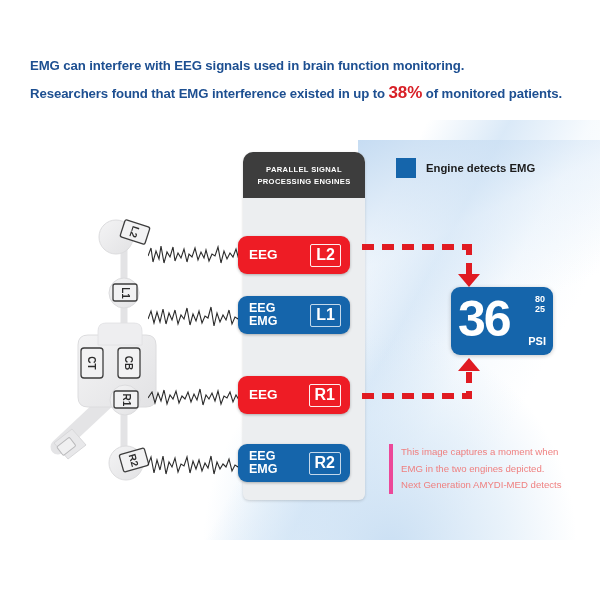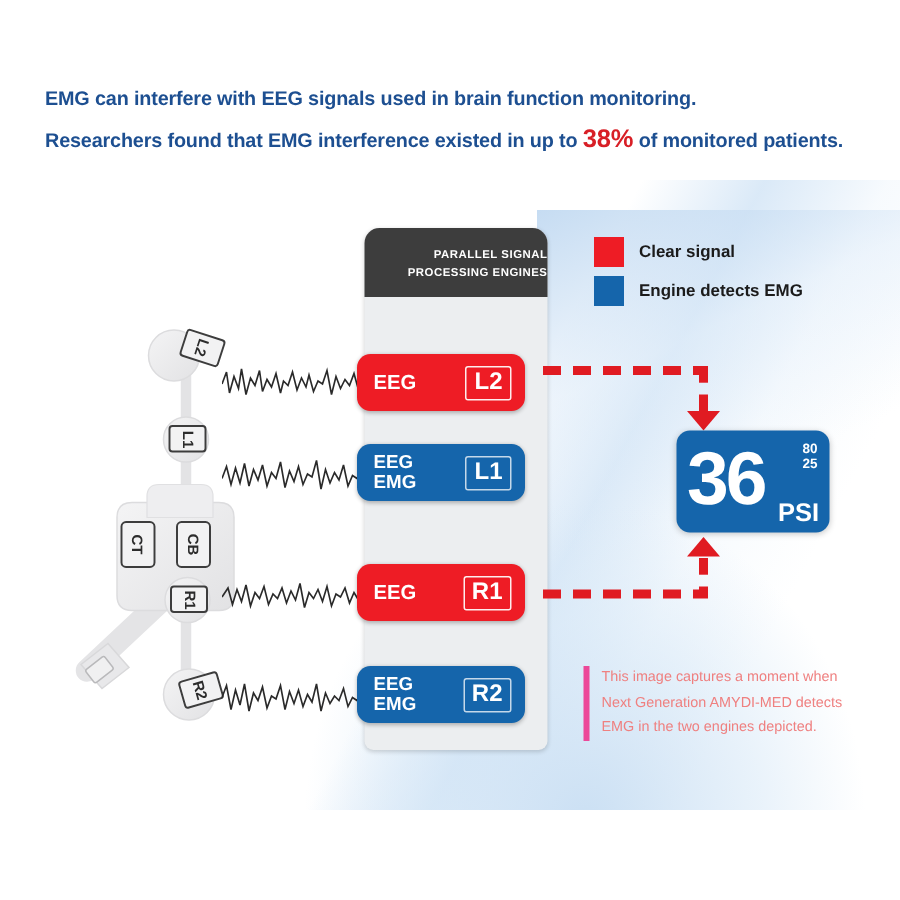--- a/index.html
+++ b/index.html
@@ -87,21 +87,21 @@
   .engine-header {
     position: absolute;
     left: 0;
     top: 0;
     width: 122px;
     height: 46px;
     background: #3d3d3d;
     border-radius: 10px 10px 0 0;
     display: flex;
     flex-direction: column;
-    align-items: flex-end;
+    align-items: center;
     justify-content: center;
     gap: 1px;
   }
   .engine-header span {
     color: #ffffff;
     font-size: 7.6px;
     font-weight: 700;
     letter-spacing: 0.35px;
     line-height: 11px;
   }
@@ -203,21 +203,21 @@
     font-size: 50px;
     font-weight: 700;
     line-height: 62px;
     letter-spacing: -2px;
   }
   .gauge-unit {
     position: absolute;
     right: 7px;
     bottom: 5px;
     color: #ffffff;
-    font-size: 17px;
+    font-size: 11px;
     font-weight: 700;
     line-height: 17px;
   }
   .gauge-minor {
     position: absolute;
     right: 8px;
     top: 7px;
     color: #ffffff;
     font-size: 9px;
     font-weight: 700;
@@ -367,24 +367,20 @@
       <div class="lbl two">
         <div>EEG</div>
         <div>EMG</div>
       </div>
       <div class="chan">R2</div>
     </div>
   </div>
 
   <div class="legend">
     <div class="legend-item">
-      <div class="legend-swatch red"></div>
-      <div class="legend-text">Clear signal</div>
-    </div>
-    <div class="legend-item">
       <div class="legend-swatch blue"></div>
       <div class="legend-text">Engine detects EMG</div>
     </div>
   </div>
 
   <div class="dash-h" style="left:362px; top:244px; width:110px;"></div>
   <div class="dash-v" style="left:466px; top:244px; height:34px;"></div>
   <div class="arrow-down" style="left:458px; top:274px;"></div>
 
   <div class="dash-h" style="left:362px; top:393px; width:110px;"></div>
@@ -395,17 +391,17 @@
     <div class="gauge-value">36</div>
     <div class="gauge-minor">
       <div>80</div>
       <div>25</div>
     </div>
     <div class="gauge-unit">PSI</div>
   </div>
 
   <div class="caption">
     <div class="caption-line">This image captures a moment when</div>
+    <div class="caption-line">EMG in the two engines depicted.</div>
     <div class="caption-line">Next Generation AMYDI-MED detects</div>
-    <div class="caption-line">EMG in the two engines depicted.</div>
   </div>
 
 </div>
 
 </body></html>

